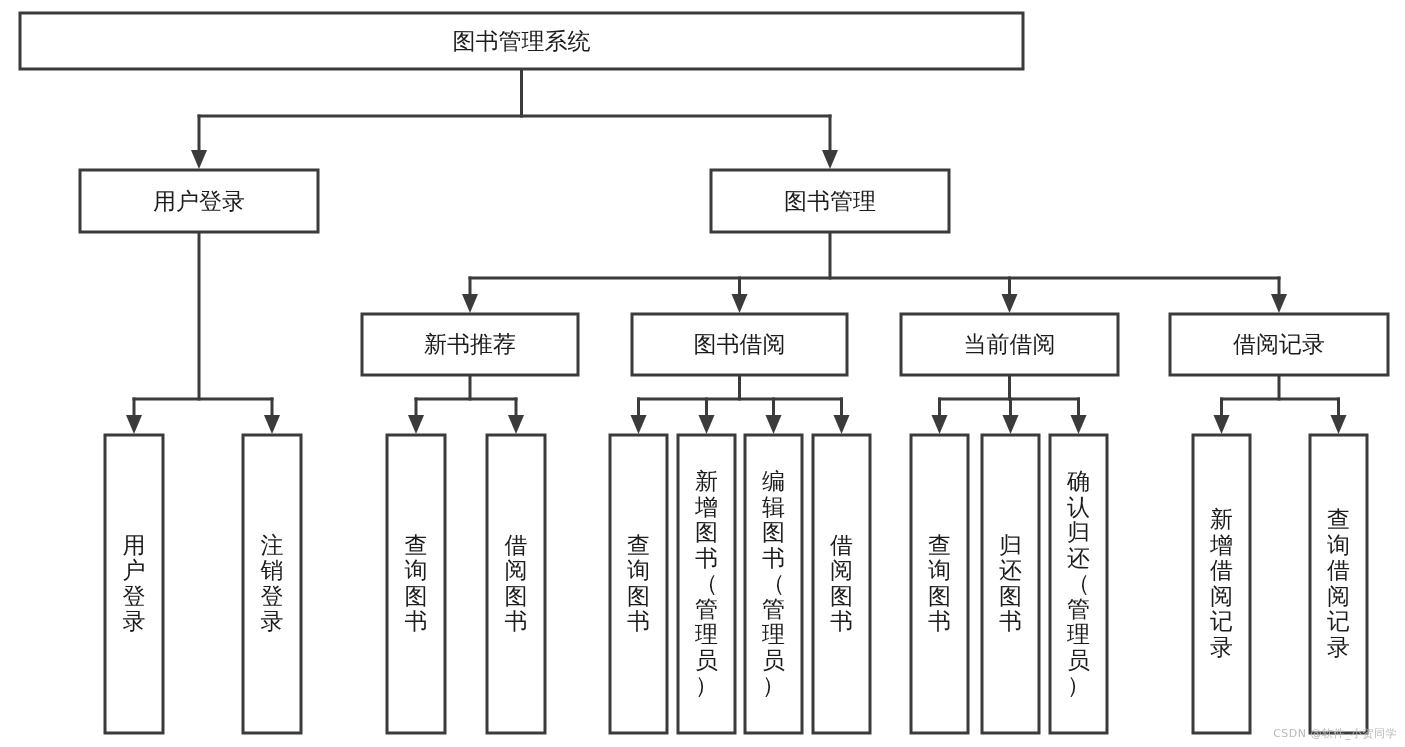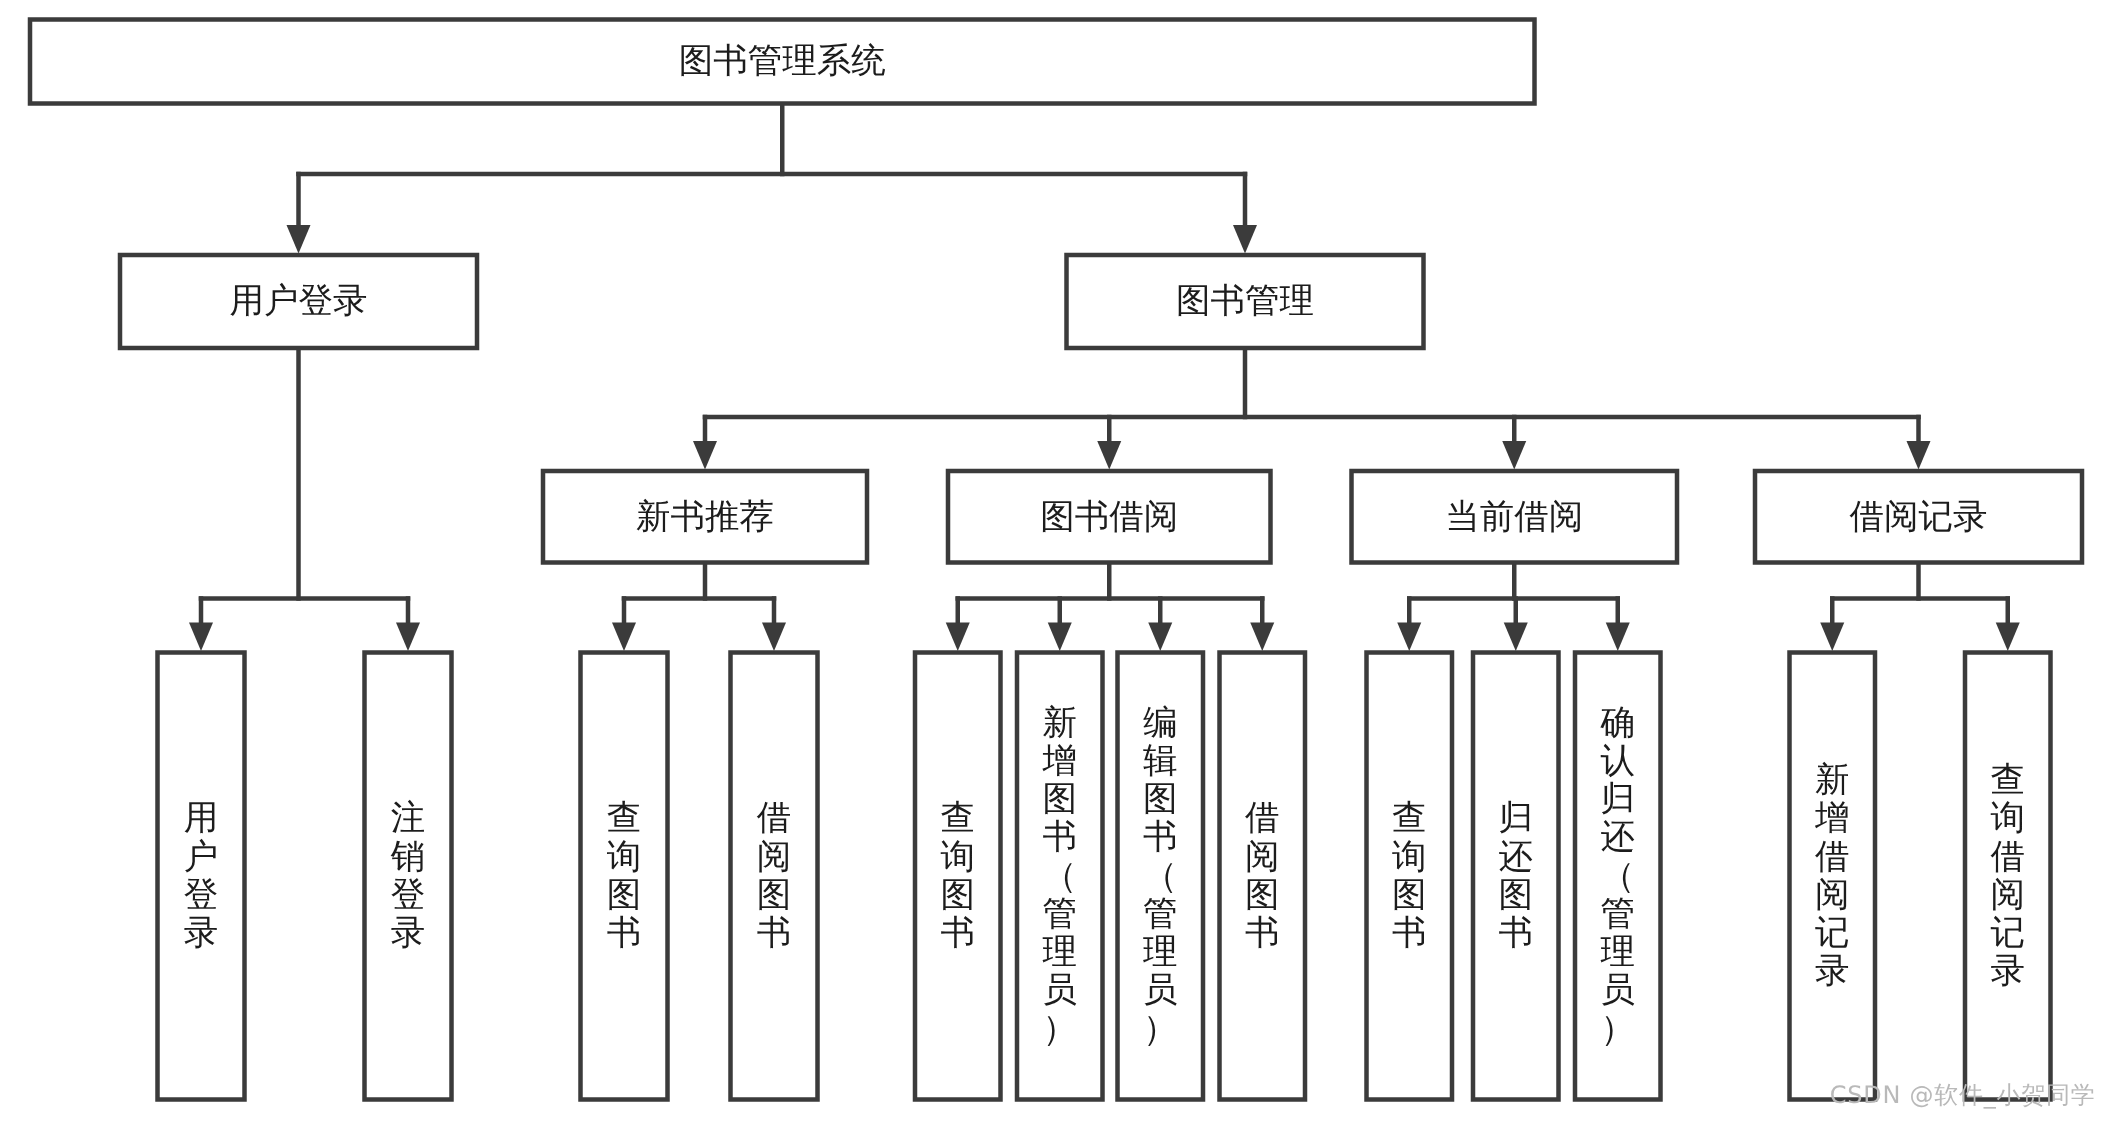--- a/index.html
+++ b/index.html
@@ -55,21 +55,21 @@
     font-size: 23px;
     fill: #1c1c1c;
     text-anchor: middle;
     white-space: pre;
   }
   .watermark {
     position: absolute;
     right: 8px;
     bottom: 6px;
     font-family: "DejaVu Sans", "Liberation Sans", sans-serif;
-    font-size: 16px;
+    font-size: 11px;
     color: #b9b9b9;
     letter-spacing: 0.5px;
     user-select: none;
   }
 </style>
 </head>
 <body>
 
 <div id="diagram-root">
   <svg id="tree-svg" viewBox="0 0 1405 747" xmlns="http://www.w3.org/2000/svg">

